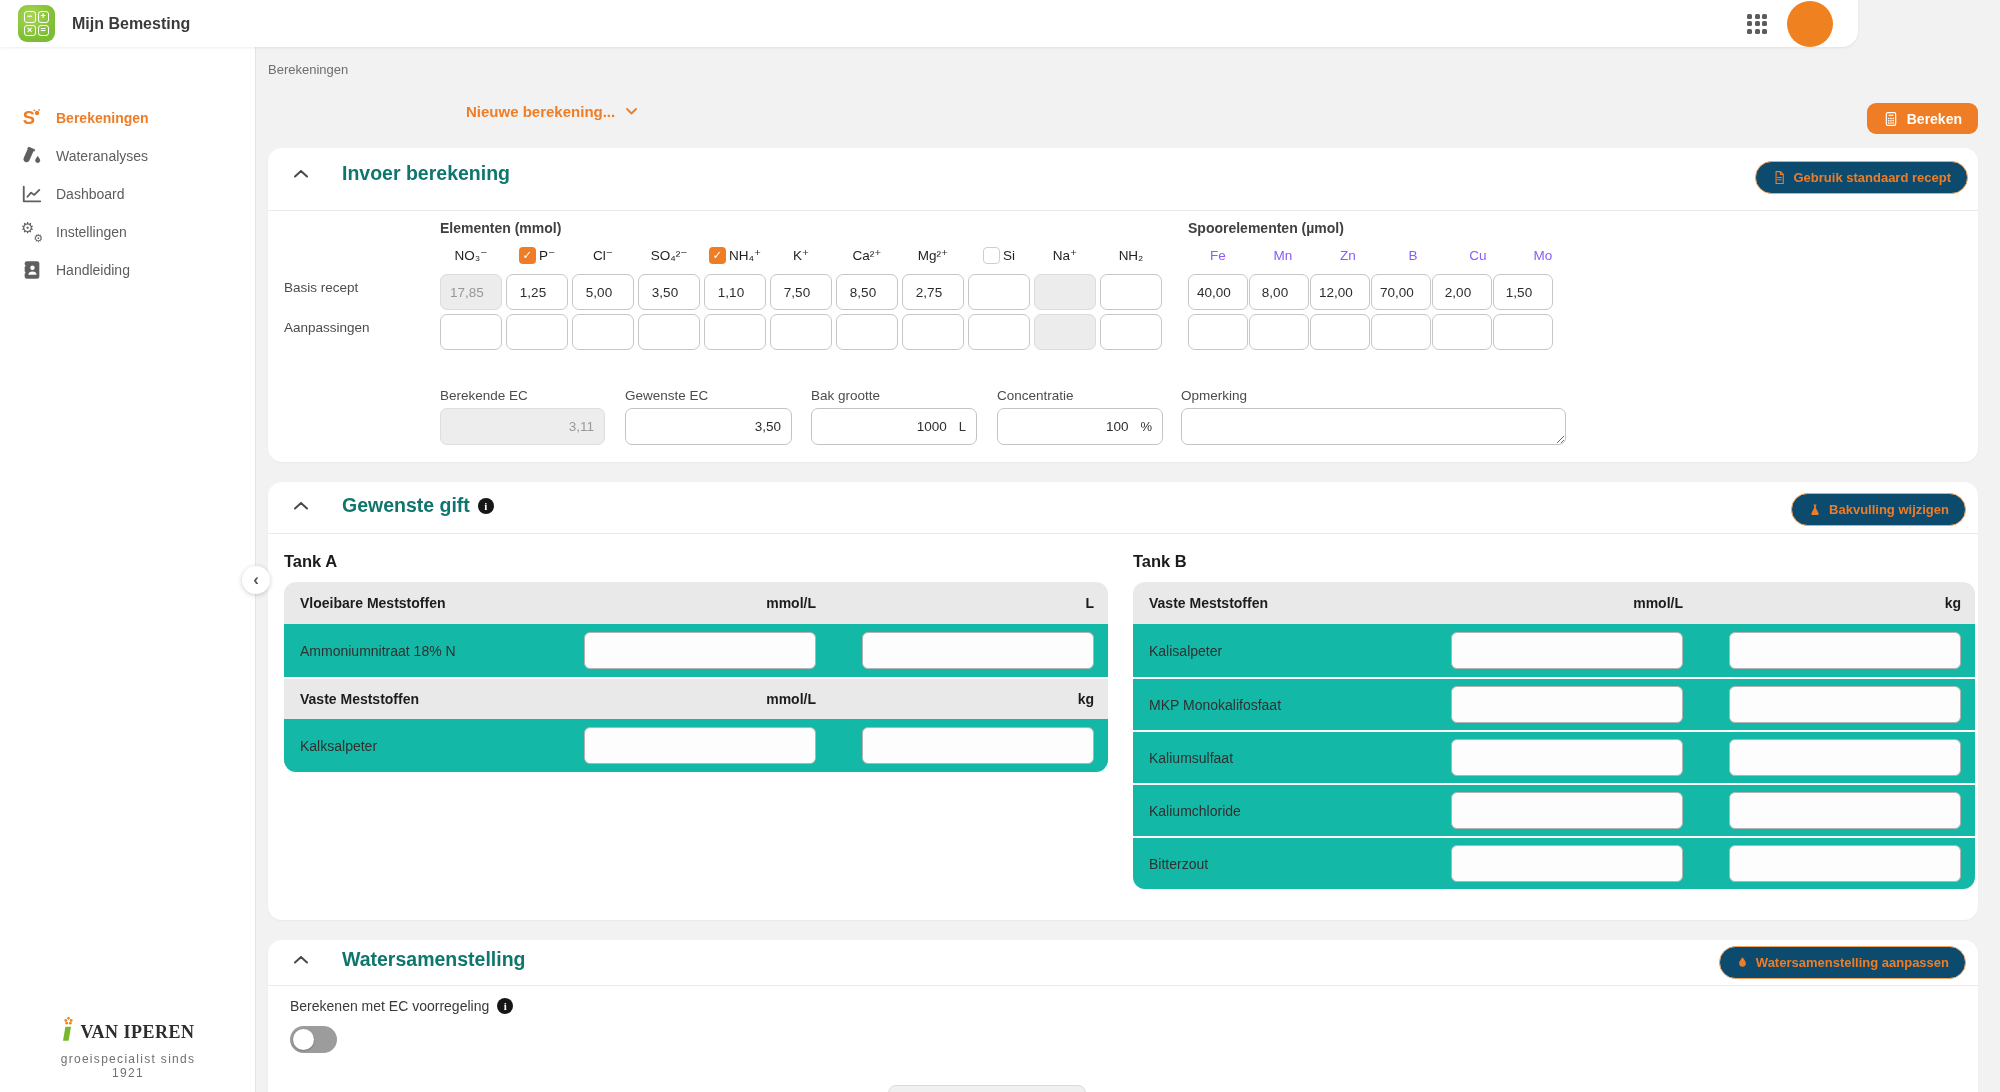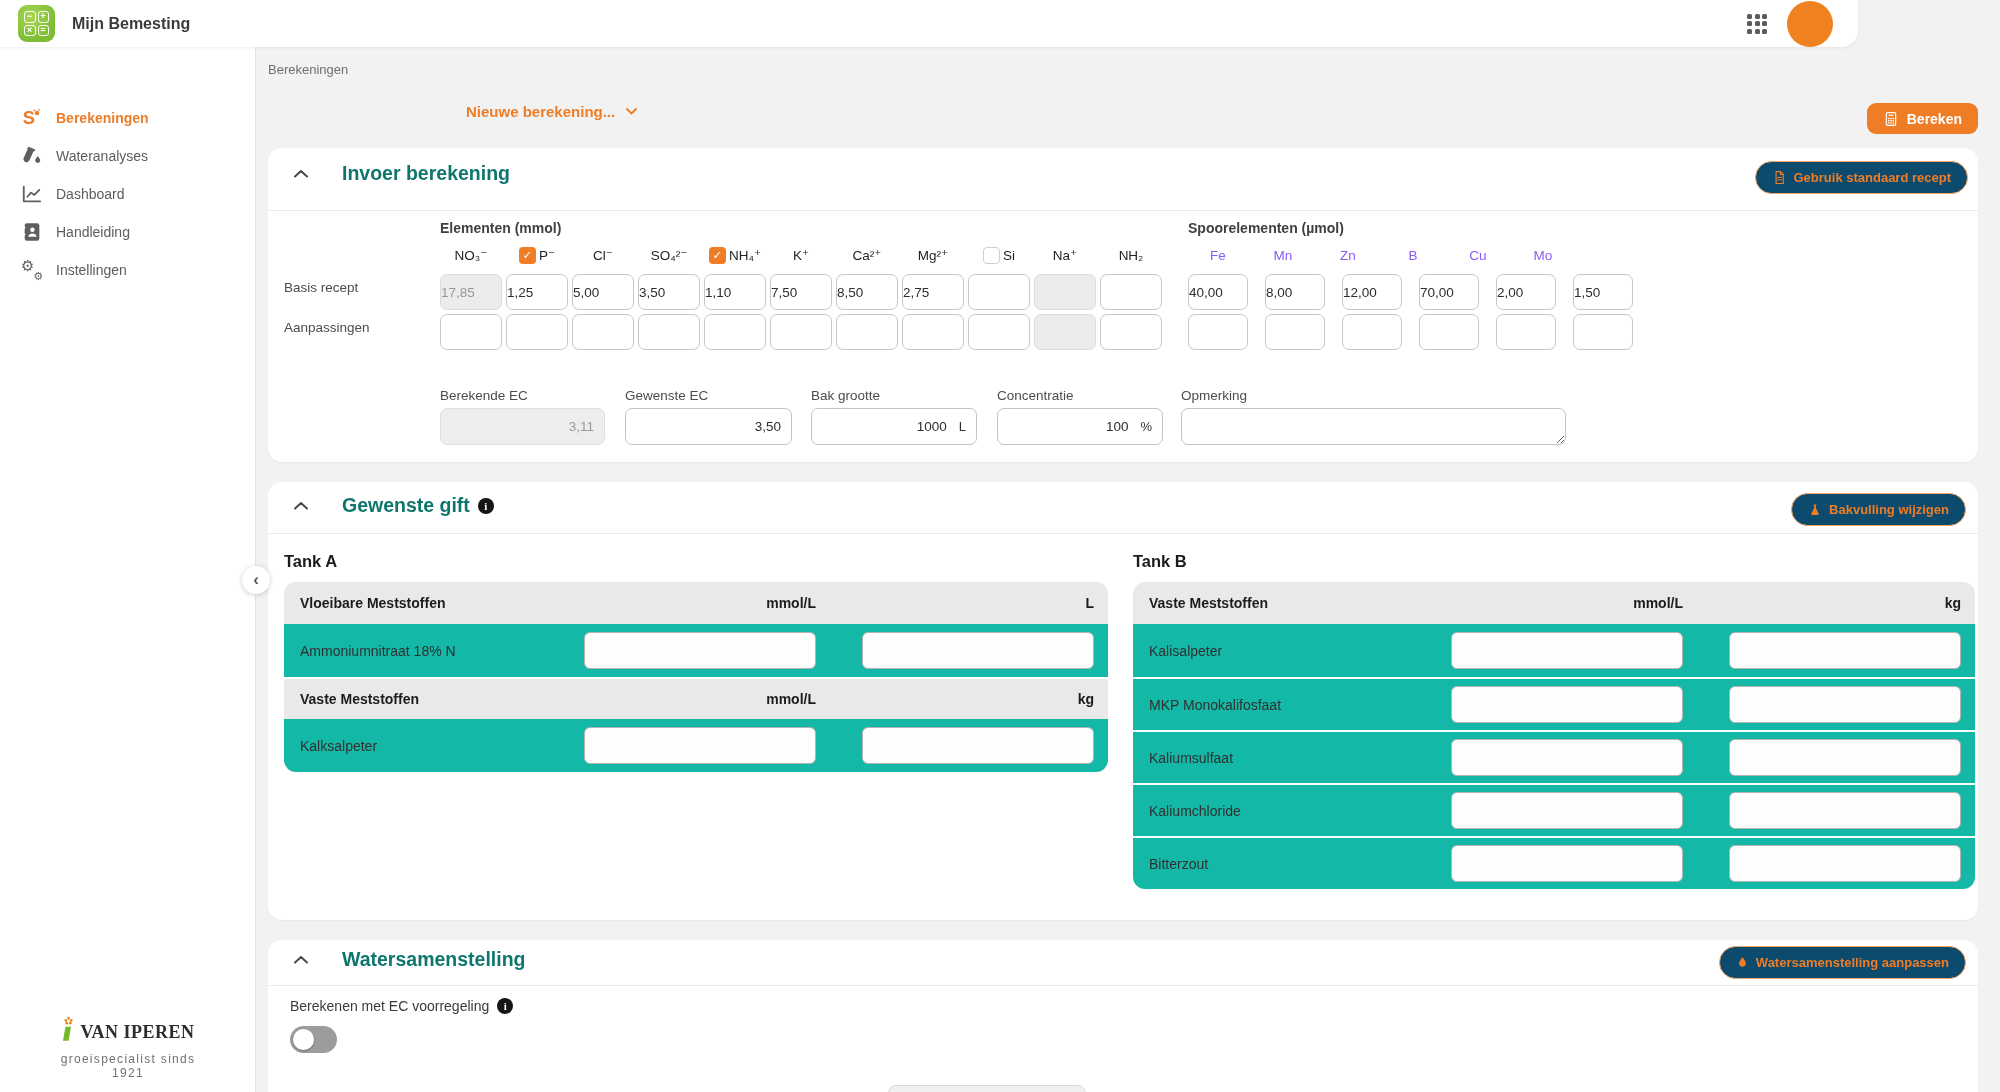--- a/index.html
+++ b/index.html
@@ -60,22 +60,22 @@
   .el-headers{position:absolute;left:172px;top:96px;display:flex;gap:4px}
   .tr-headers{position:absolute;left:920px;top:96px;display:flex;gap:5px}
   .el-col{width:62px;display:flex;align-items:center;justify-content:center;gap:3px;font-size:13.5px;color:#1f1f1f;height:22px}
   .tr-col{width:60px;display:flex;align-items:center;justify-content:center;font-size:13.5px;color:#8b5cf6;height:22px}
   .cb{width:17px;height:17px;border-radius:4px;flex:0 0 17px;display:flex;align-items:center;justify-content:center;cursor:pointer}
   .cb-on{background:#ee7d26}
   .cb-on::after{content:"✓";color:#fff;font-size:11.5px;font-weight:700}
   .cb-off{background:#fff;border:1.5px solid #cfcfcf}
   .row-label{position:absolute;left:16px;font-size:13.5px;color:#4c4c4c}
   .in-row{position:absolute;display:flex;gap:4px}
-  .in-row.tr{gap:17px}
-  .num-in{width:62px;height:36px;border:1px solid #c6c6c6;border-radius:7px;background:#fff;text-align:left;padding-right:8px;
+  .in-row.tr{gap:1px}
+  .num-in{width:62px;height:36px;border:1px solid #c6c6c6;border-radius:7px;background:#fff;text-align:center;padding-right:8px;
           font-size:13.5px;color:#2d2d2d;font-family:inherit;outline:none}
   .in-row.tr .num-in{width:60px}
   .num-in.dis{background:#ececec;border-color:#dcdcdc;color:#979797}
   .ec-label{position:absolute;top:240px;font-size:13.5px;color:#4c4c4c}
   .ec-field{position:absolute;top:260px;height:37px;border:1px solid #c3c3c3;border-radius:7px;background:#fff;display:flex;align-items:center;overflow:hidden}
   .ec-field input{border:none;outline:none;background:transparent;height:100%;width:100%;text-align:right;padding-right:10px;font-size:13.5px;color:#2d2d2d;font-family:inherit}
   .ec-field.dis{background:#ededed;border-color:#dedede}
   .ec-field.dis input{color:#999}
   .ec-unit{font-size:13px;color:#333;padding:0 10px 0 2px}
   .opm{position:absolute;left:913px;top:260px;width:385px;height:37px;border:1px solid #c3c3c3;border-radius:7px;resize:both;
@@ -153,35 +153,35 @@
         <span class="nico">
           <svg width="22" height="22" viewBox="0 0 24 24" fill="none" stroke="#5f5f5f" stroke-width="2" stroke-linecap="round" stroke-linejoin="round">
             <path d="M3 4v16h18"></path>
             <path d="M7 15l4-4.5 3.5 2.5L20 7.5"></path>
           </svg>
         </span>
         <span>Dashboard</span>
       </div>
       <div class="nav-item">
         <span class="nico">
+          <span class="gear-ic"><span class="g1"></span><span class="g2"></span></span>
+        </span>
+        <span>Instellingen</span>
+      </div>
+      <div class="nav-item">
+        <span class="nico">
           <svg width="22" height="22" viewBox="0 0 24 24" fill="#5f5f5f">
             <rect x="4" y="2.5" width="16" height="19" rx="2.5"></rect>
             <rect x="2.8" y="6" width="2" height="2.4" rx="1" fill="#fff"></rect>
             <rect x="2.8" y="13.5" width="2" height="2.4" rx="1" fill="#fff"></rect>
             <circle cx="12.5" cy="9.5" r="2.4" fill="#fff"></circle>
             <path d="M8 17.2c0-2.3 2-3.6 4.5-3.6s4.5 1.3 4.5 3.6z" fill="#fff"></path>
           </svg>
         </span>
         <span>Handleiding</span>
-      </div>
-      <div class="nav-item">
-        <span class="nico">
-          <span class="gear-ic"><span class="g1"></span><span class="g2"></span></span>
-        </span>
-        <span>Instellingen</span>
       </div>
     </div>
   <div class="brand">
     <div class="brand-row">
       <svg width="15" height="28" viewBox="0 0 15 30">
         <g fill="#ee8822">
             <circle cx="7.5" cy="3.6" r="1.5"></circle>
             <circle cx="4.6" cy="5.9" r="1.5"></circle>
             <circle cx="10.4" cy="5.9" r="1.5"></circle>
             <circle cx="5.6" cy="8.8" r="1.5"></circle>

